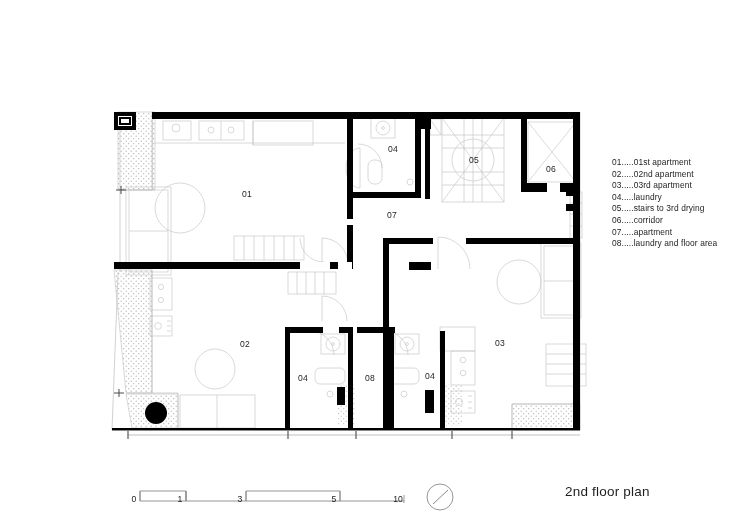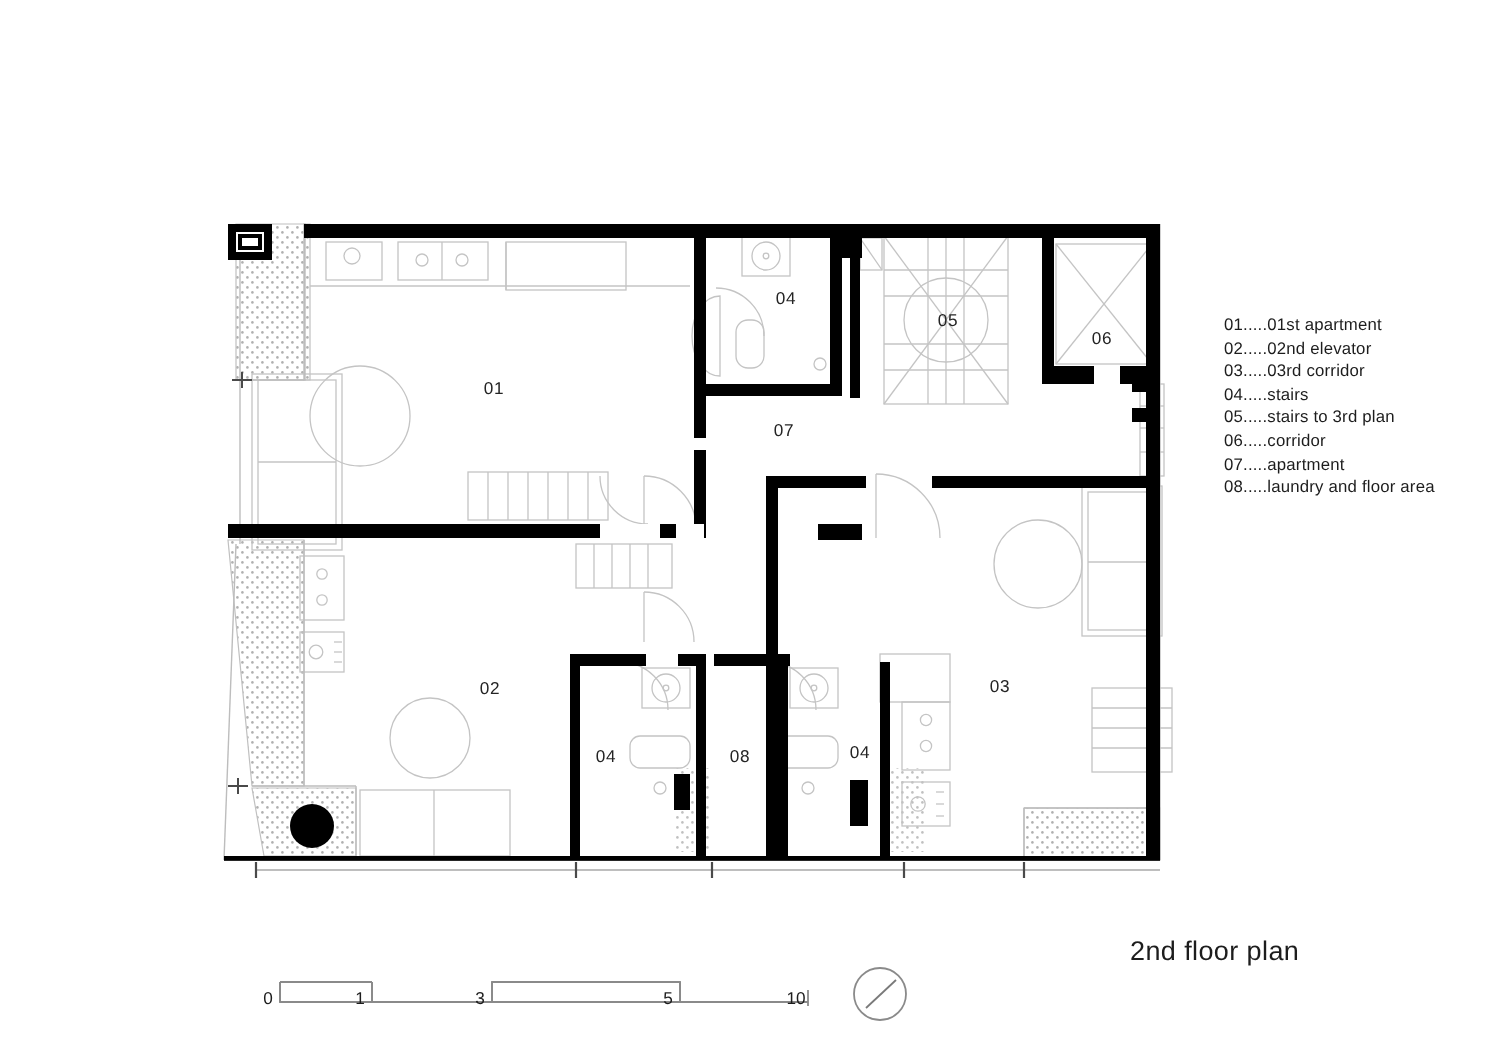--- a/index.html
+++ b/index.html
@@ -5,21 +5,21 @@
   html,body{margin:0;padding:0;background:#ffffff;}
   body{width:750px;height:530px;overflow:hidden;
        font-family:"Liberation Sans","DejaVu Sans",sans-serif;color:#1a1a1a;}
   #page{position:relative;width:750px;height:530px;background:#fff;}
 
   
   #legend{position:absolute;left:612px;top:122px;width:132px;margin-top:35px;}
   .legend-row{font-size:8.4px;line-height:11.6px;color:#1d1d1d;white-space:nowrap;letter-spacing:.1px;}
 
   
-  #plan-title{position:absolute;left:565px;top:468px;font-size:13.5px;color:#1d1d1d;letter-spacing:.2px;}
+  #plan-title{position:absolute;left:565px;top:484px;font-size:13.5px;color:#1d1d1d;letter-spacing:.2px;}
 
   
   #scalebar{position:absolute;left:128px;top:487px;width:290px;height:24px;}
   #scalebar svg{display:block;}
 
   
   #north{position:absolute;left:424px;top:481px;width:32px;height:32px;}
 
   
   #drawing{position:absolute;left:0;top:0;width:750px;height:530px;}
@@ -284,24 +284,24 @@
         <text class="room-label" x="551" y="172" text-anchor="middle">06</text>
         <text class="room-label" x="392" y="218" text-anchor="middle">07</text>
         <text class="room-label" x="370" y="381" text-anchor="middle">08</text>
       </g>
     </g>
   </svg>
   </div>
 
   <div id="legend">
     <div class="legend-row"><span>01</span><span>.....</span><span>01st apartment</span></div>
-    <div class="legend-row"><span>02</span><span>.....</span><span>02nd elevator</span></div>
-    <div class="legend-row"><span>03</span><span>.....</span><span>03rd corridor</span></div>
-    <div class="legend-row"><span>04</span><span>.....</span><span>stairs</span></div>
-    <div class="legend-row"><span>05</span><span>.....</span><span>stairs to 3rd plan</span></div>
+    <div class="legend-row"><span>02</span><span>.....</span><span>02nd apartment</span></div>
+    <div class="legend-row"><span>03</span><span>.....</span><span>03rd apartment</span></div>
+    <div class="legend-row"><span>04</span><span>.....</span><span>laundry</span></div>
+    <div class="legend-row"><span>05</span><span>.....</span><span>stairs to 3rd drying</span></div>
     <div class="legend-row"><span>06</span><span>.....</span><span>corridor</span></div>
     <div class="legend-row"><span>07</span><span>.....</span><span>apartment</span></div>
     <div class="legend-row"><span>08</span><span>.....</span><span>laundry and floor area</span></div>
   </div>
 
   <div id="scalebar">
     <svg width="290" height="24" viewBox="0 0 290 24" xmlns="http://www.w3.org/2000/svg">
       <g stroke="#8a8a8a" stroke-width="0.9" fill="none">
         <path d="M12 4 L12 14 L58 14 L58 4 L58 14"></path>
         <path d="M12 4 L58 4"></path>

